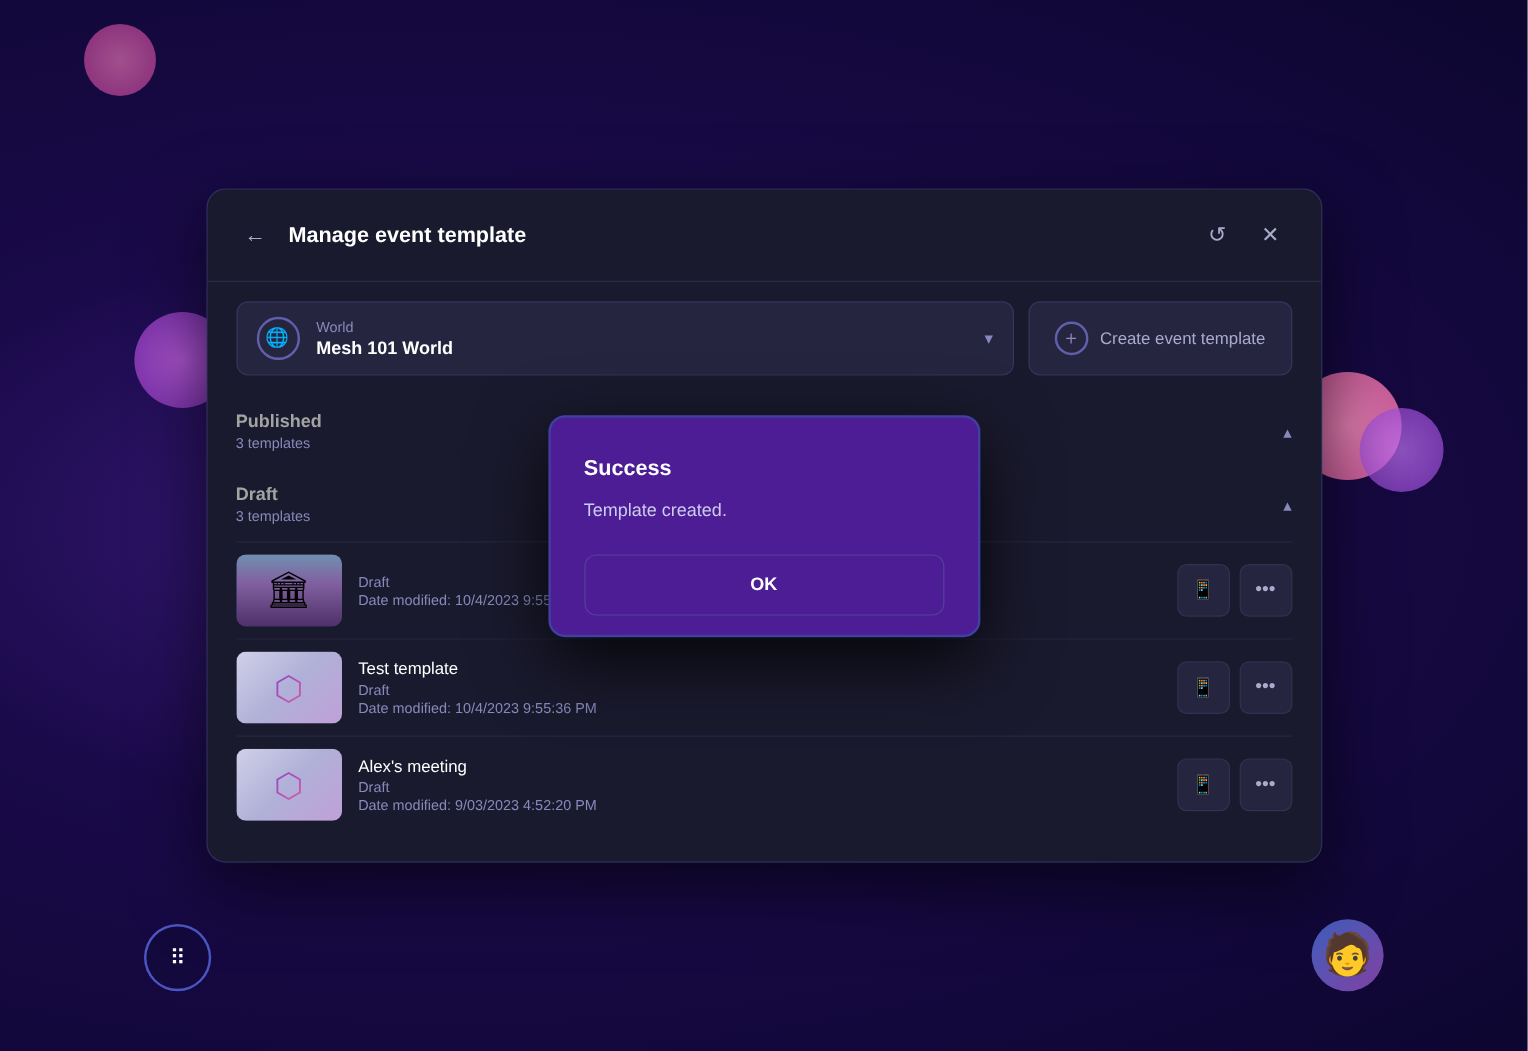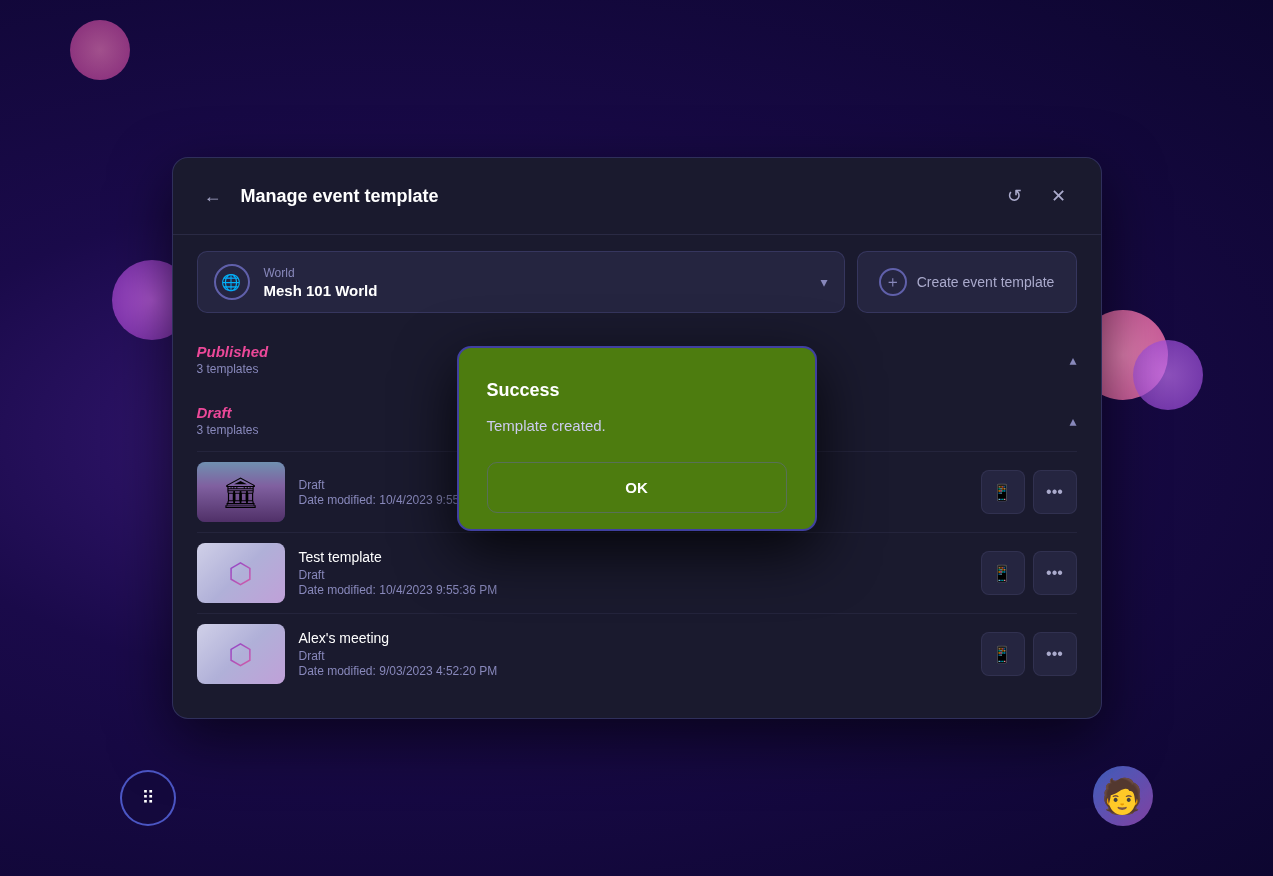--- a/index.html
+++ b/index.html
@@ -183,24 +183,23 @@
 
     
     .section-header {
       display: flex;
       align-items: center;
       padding: 14px 0;
       cursor: pointer;
     }
     .section-title-group { flex: 1; }
     .section-title {
-      color: #ec4899;
+      color: #a3a3a3;
       font-size: 15px;
       font-weight: 600;
-      font-style: italic;
     }
     .section-subtitle {
       color: #8888bb;
       font-size: 12px;
       margin-top: 2px;
     }
     .chevron-up {
       color: #8888bb;
       font-size: 14px;
     }
@@ -268,21 +267,21 @@
     
     .modal-overlay {
       position: absolute;
       top: 0; left: 0; right: 0; bottom: 0;
       display: flex;
       align-items: center;
       justify-content: center;
       z-index: 100;
     }
     .modal-dialog {
-      background: #4d7c0f;
+      background: #4c1d95;
       border-radius: 14px;
       border: 2px solid #4040a0;
       width: 360px;
       padding: 32px 28px 0;
       box-shadow: 0 20px 60px rgba(0,0,0,0.8);
     }
     .modal-title {
       color: #ffffff;
       font-size: 18px;
       font-weight: 700;

